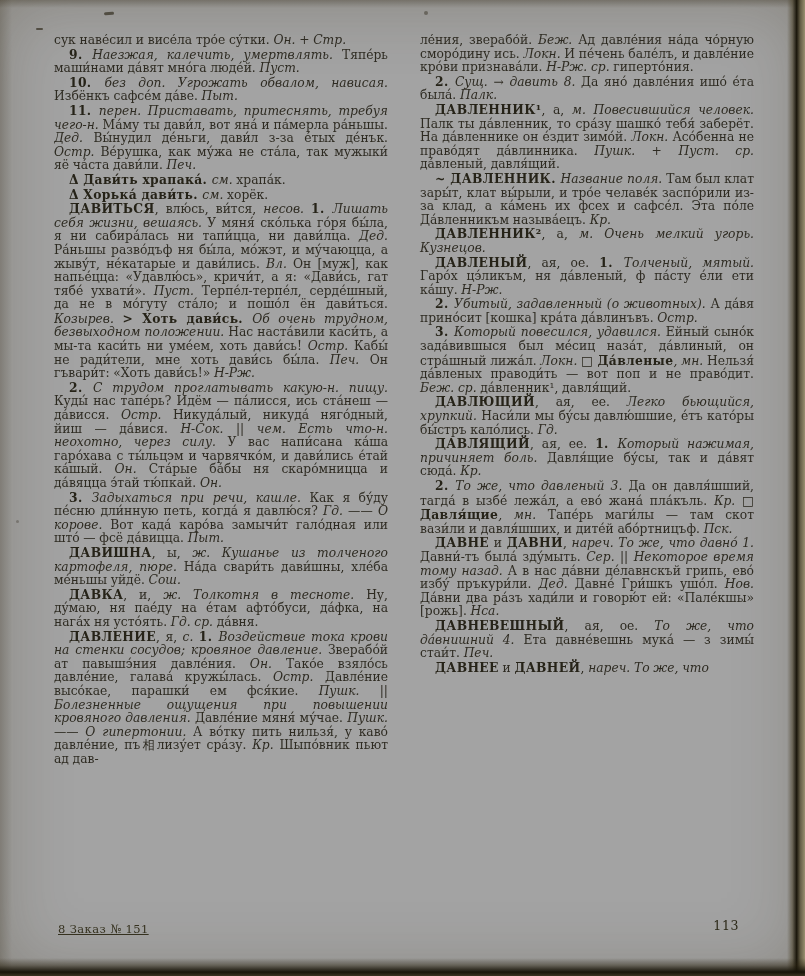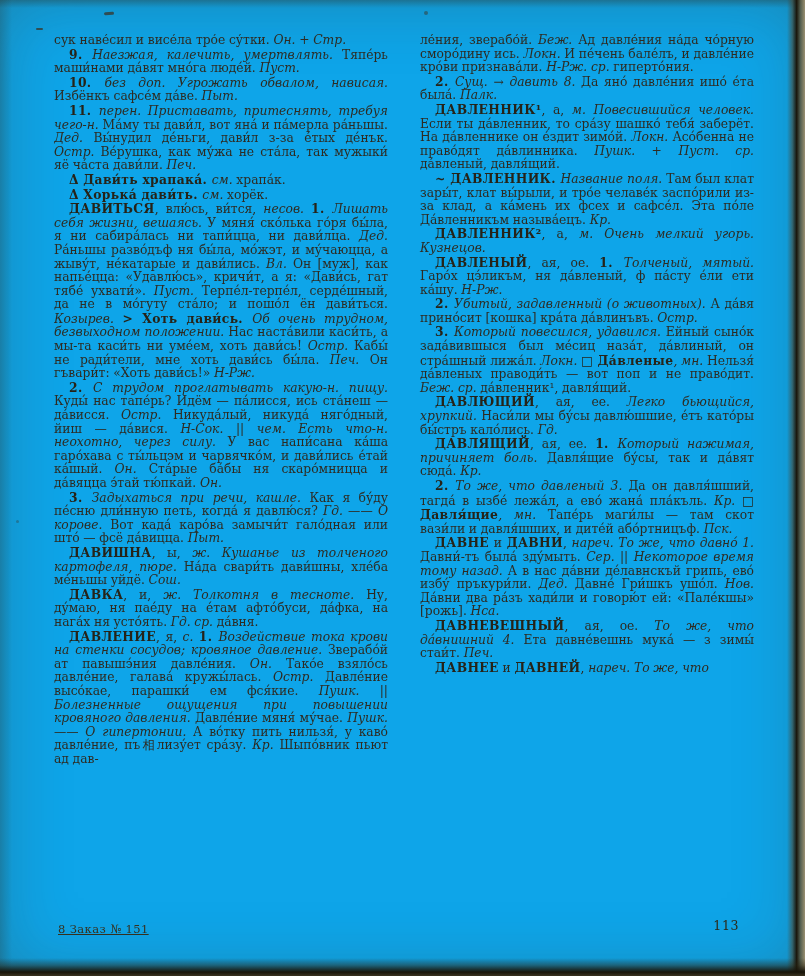--- a/index.html
+++ b/index.html
@@ -1,19 +1,19 @@
 <!DOCTYPE html>
 <html><head>
 <meta charset="utf-8">
 <style>
   html, body { margin: 0; padding: 0; background: #8e866c; }
   .scan {
     position: relative;
     width: 805px; height: 976px;
-    background: #0ea5e9;
+    background: #a3a3a3;
     overflow: hidden;
     font-family: "DejaVu Serif", "Liberation Serif", serif;
     color: #2e2b22;
     box-shadow: inset 0 0 70px rgba(60,50,25,.28);
   }
   .columns {
     position: absolute; left: 54px; top: 34px;
     width: 700px; height: 884px;
     display: flex; gap: 32px;
     overflow: hidden;
@@ -81,21 +81,21 @@
         <p class="para ind"><span class="b">ДАВИТЬСЯ</span><span>, влю́сь, ви́тся, </span><span class="i">несов. </span><span class="b">1. </span><span class="i">Лишать себя жизни, вешаясь. </span><span>У мяня́ ско́лька го́ря бы́ла, я ни сабира́лась ни тапи́цца, ни дави́лца. </span><span class="i">Дед. </span><span>Ра́ньшы разво́дъф ня бы́ла, мо́жэт, и му́чаюцца, а жыву́т, не́катарые и дави́лись. </span><span class="i">Вл. </span><span>Он [муж], как напье́цца: «Удавлю́сь», кричи́т, а я: «Дави́сь, гат тябе́ ухвати́». </span><span class="i">Пуст. </span><span>Терпе́л-терпе́л, серде́шный, да не в мо́гуту ста́ло; и пошо́л ён дави́ться. </span><span class="i">Козырев. </span><span class="b">&gt; Хоть дави́сь. </span><span class="i">Об очень трудном, безвыходном положении. </span><span>Нас наста́вили каси́ть, а мы-та каси́ть ни уме́ем, хоть дави́сь! </span><span class="i">Остр. </span><span>Кабы́ не ради́тели, мне хоть дави́сь бы́ла. </span><span class="i">Печ. </span><span>Он гъвари́т: «Хоть дави́сь!» </span><span class="i">Н-Рж.</span></p>
         <p class="para ind"><span class="b">2. </span><span class="i">С трудом проглатывать какую-н. пищу. </span><span>Куды́ нас тапе́рь? Идём — па́лисся, ись ста́неш — да́висся. </span><span class="i">Остр. </span><span>Никуда́лый, никуда́ няго́дный, йиш — да́вися. </span><span class="i">Н-Сок. </span><span>|| </span><span class="i">чем. Есть что-н. неохотно, через силу. </span><span>У вас напи́сана ка́ша гаро́хава с ты́льцэм и чарвячко́м, и дави́лись е́тай ка́шый. </span><span class="i">Он. </span><span>Ста́рые ба́бы ня скаро́мницца и да́вяцца э́тай тю́пкай. </span><span class="i">Он.</span></p>
         <p class="para ind"><span class="b">3. </span><span class="i">Задыхаться при речи, кашле. </span><span>Как я бу́ду пе́сню дли́нную петь, когда́ я давлю́ся? </span><span class="i">Гд. </span><span>—— </span><span class="i">О корове. </span><span>Вот када́ каро́ва замычи́т гало́дная или што́ — фсё да́вицца. </span><span class="i">Пыт.</span></p>
         <p class="para ind"><span class="b">ДАВИШНА</span><span>, ы, </span><span class="i">ж. Кушанье из толченого картофеля, пюре. </span><span>На́да свари́ть дави́шны, хле́ба ме́ньшы уйдё. </span><span class="i">Сош.</span></p>
         <p class="para ind"><span class="b">ДАВКА</span><span>, и, </span><span class="i">ж. Толкотня в тесноте. </span><span>Ну, ду́маю, ня пае́ду на е́там афто́буси, да́фка, на нага́х ня усто́ять. </span><span class="i">Гд. ср. </span><span>да́вня.</span></p>
         <p class="para ind"><span class="b">ДАВЛЕНИЕ</span><span>, я, </span><span class="i">с. </span><span class="b">1. </span><span class="i">Воздействие тока крови на стенки сосудов; кровяное давление. </span><span>Зверабо́й ат павышэ́ния давле́ния. </span><span class="i">Он. </span><span>Тако́е взяло́сь давле́ние, галава́ кружы́лась. </span><span class="i">Остр. </span><span>Давле́ние высо́кае, парашки́ ем фся́кие. </span><span class="i">Пушк. </span><span>|| </span><span class="i">Болезненные ощущения при повышении кровяного давления. </span><span>Давле́ние мяня́ му́чае. </span><span class="i">Пушк. </span><span>—— </span><span class="i">О гипертонии. </span><span>А во́тку пить нильзя́, у каво́ давле́ние, пъ相лизу́ет сра́зу. </span><span class="i">Кр. </span><span>Шыпо́вник пьют ад дав-</span></p>
       </div>
     <div class="col">
         <p class="para"><span>ле́ния, зверабо́й. </span><span class="i">Беж. </span><span>Ад давле́ния на́да чо́рную сморо́дину ись. </span><span class="i">Локн. </span><span>И пе́чень бале́лъ, и давле́ние кро́ви признава́ли. </span><span class="i">Н-Рж. ср. </span><span>гиперто́ния.</span></p>
         <p class="para ind"><span class="b">2. </span><span class="i">Сущ. → давить 8. </span><span>Да яно́ давле́ния ишо́ е́та была́. </span><span class="i">Палк.</span></p>
-        <p class="para ind"><span class="b">ДАВЛЕННИК¹</span><span>, а, </span><span class="i">м. Повесившийся человек. </span><span>Если ты да́вленник, то сра́зу шашко́ тебя́ заберёт. На да́вленнике он е́здит зимо́й. </span><span class="i">Локн. </span><span>Асо́бенна не право́дят да́влинника. </span><span class="i">Пушк. + Пуст. ср. </span><span>да́вленый, давля́щий.</span></p>
+        <p class="para ind"><span class="b">ДАВЛЕННИК¹</span><span>, а, </span><span class="i">м. Повесившийся человек. </span><span>Палк ты да́вленник, то сра́зу шашко́ тебя́ заберёт. На да́вленнике он е́здит зимо́й. </span><span class="i">Локн. </span><span>Асо́бенна не право́дят да́влинника. </span><span class="i">Пушк. + Пуст. ср. </span><span>да́вленый, давля́щий.</span></p>
         <p class="para ind"><span class="b">~ ДАВЛЕННИК. </span><span class="i">Название поля. </span><span>Там был клат зары́т, клат вы́рыли, и тро́е челаве́к заспо́рили из-за клад, а ка́мень их фсех и сафсе́л. Эта по́ле Да́вленникъм называ́ецъ. </span><span class="i">Кр.</span></p>
         <p class="para ind"><span class="b">ДАВЛЕННИК²</span><span>, а, </span><span class="i">м. Очень мелкий угорь. Кузнецов.</span></p>
         <p class="para ind"><span class="b">ДАВЛЕНЫЙ</span><span>, ая, ое. </span><span class="b">1. </span><span class="i">Толченый, мятый. </span><span>Гаро́х цэ́ликъм, ня да́вленый, ф па́сту е́ли ети ка́шу. </span><span class="i">Н-Рж.</span></p>
         <p class="para ind"><span class="b">2. </span><span class="i">Убитый, задавленный (о животных). </span><span>А да́вя прино́сит [кошка] кра́та да́влинъвъ. </span><span class="i">Остр.</span></p>
         <p class="para ind"><span class="b">3. </span><span class="i">Который повесился, удавился. </span><span>Ейный сыно́к зада́вившыся был ме́сиц наза́т, да́влиный, он стра́шный лижа́л. </span><span class="i">Локн. </span><span class="b">□ Да́вленые</span><span class="i">, мн. </span><span>Нельзя́ да́вленых праводи́ть — вот поп и не право́дит. </span><span class="i">Беж. ср. </span><span>да́вленник¹, давля́щий.</span></p>
         <p class="para ind"><span class="b">ДАВЛЮЩИЙ</span><span>, ая, ее. </span><span class="i">Легко бьющийся, хрупкий. </span><span>Наси́ли мы бу́сы давлю́шшие, е́тъ като́ры бы́стръ кало́лись. </span><span class="i">Гд.</span></p>
         <p class="para ind"><span class="b">ДАВЛЯЩИЙ</span><span>, ая, ее. </span><span class="b">1. </span><span class="i">Который нажимая, причиняет боль. </span><span>Давля́щие бу́сы, так и да́вят сюда́. </span><span class="i">Кр.</span></p>
         <p class="para ind"><span class="b">2. </span><span class="i">То же, что давленый 3. </span><span>Да он давля́шший, тагда́ в ызбе́ лежа́л, а ево́ жана́ пла́къль. </span><span class="i">Кр. </span><span class="b">□ Давля́щие</span><span class="i">, мн. </span><span>Тапе́рь маги́лы — там скот вази́ли и давля́шших, и дите́й або́ртницъф. </span><span class="i">Пск.</span></p>
         <p class="para ind"><span class="b">ДАВНЕ</span><span> и </span><span class="b">ДАВНИ</span><span>, </span><span class="i">нареч. То же, что давно́ 1. </span><span>Давни́-тъ была́ зду́мыть. </span><span class="i">Сер. </span><span>|| </span><span class="i">Некоторое время тому назад. </span><span>А в нас да́вни де́лавнскъй грипь, ево́ избу́ пръкури́ли. </span><span class="i">Дед. </span><span>Давне́ Гри́шкъ ушо́л. </span><span class="i">Нов. </span><span>Да́вни два ра́зъ хади́ли и говорю́т ей: «Пале́кшы» [рожь]. </span><span class="i">Нса.</span></p>
         <p class="para ind"><span class="b">ДАВНЕВЕШНЫЙ</span><span>, ая, ое. </span><span class="i">То же, что да́внишний 4. </span><span>Ета давне́вешнь мука́ — з зимы́ стаи́т. </span><span class="i">Печ.</span></p>

